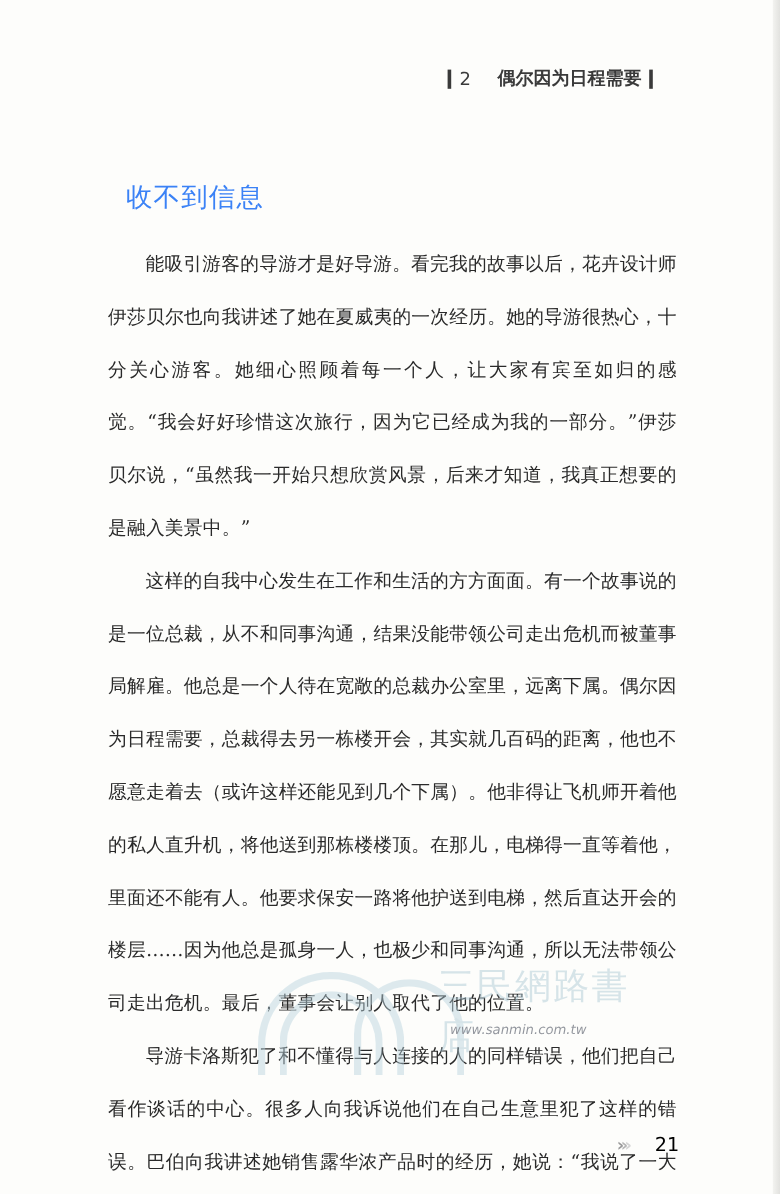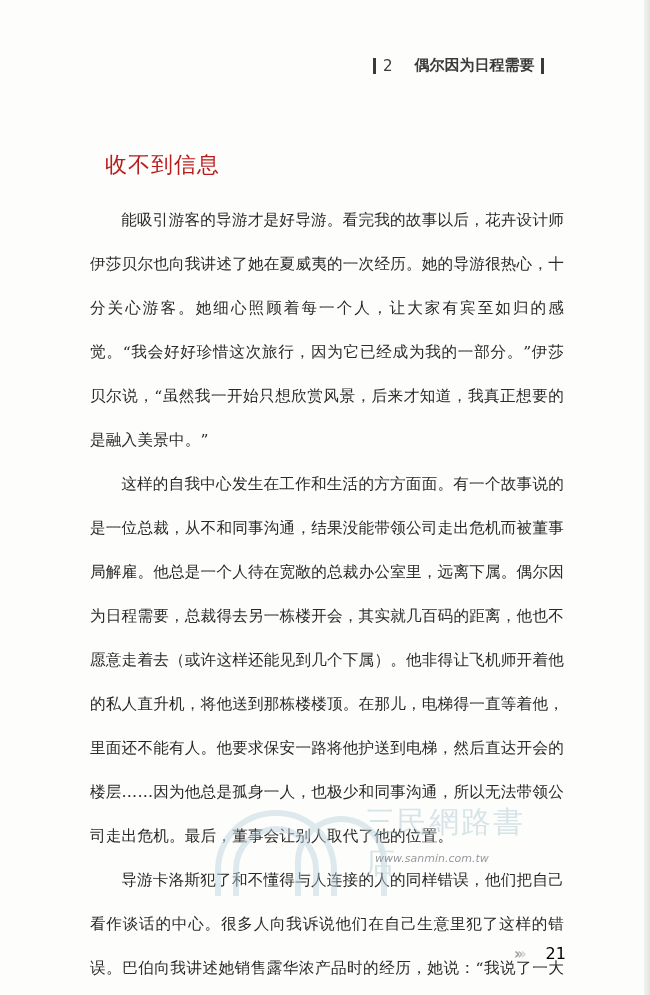--- a/index.html
+++ b/index.html
@@ -22,21 +22,21 @@
     display: flex; align-items: center; white-space: nowrap;
   }
   .running-header .bar {
     display: inline-block; width: 3px; height: 16px; background: #3a3a3a;
   }
   .running-header .chap-num { margin: 0 22px 0 7px; font-weight: normal; }
   .running-header .chap-title { margin-right: 6px; }
 
   .section-title {
     position: absolute; top: 150px; left: 105px;
-    font-size: 22px; color: #b91c1c; letter-spacing: 1px;
+    font-size: 22px; color: #3b82f6; letter-spacing: 1px;
     font-family: "DejaVu Sans", "Liberation Sans", sans-serif;
   }
   .body-text {
     position: absolute; top: 198px; left: 90px; width: 474px;
     font-size: 15.6px; line-height: 44px; letter-spacing: 0.2px;
     text-align: justify;
   }
   .body-text p { margin: 0; text-indent: 2em; }
 
   .watermark {

